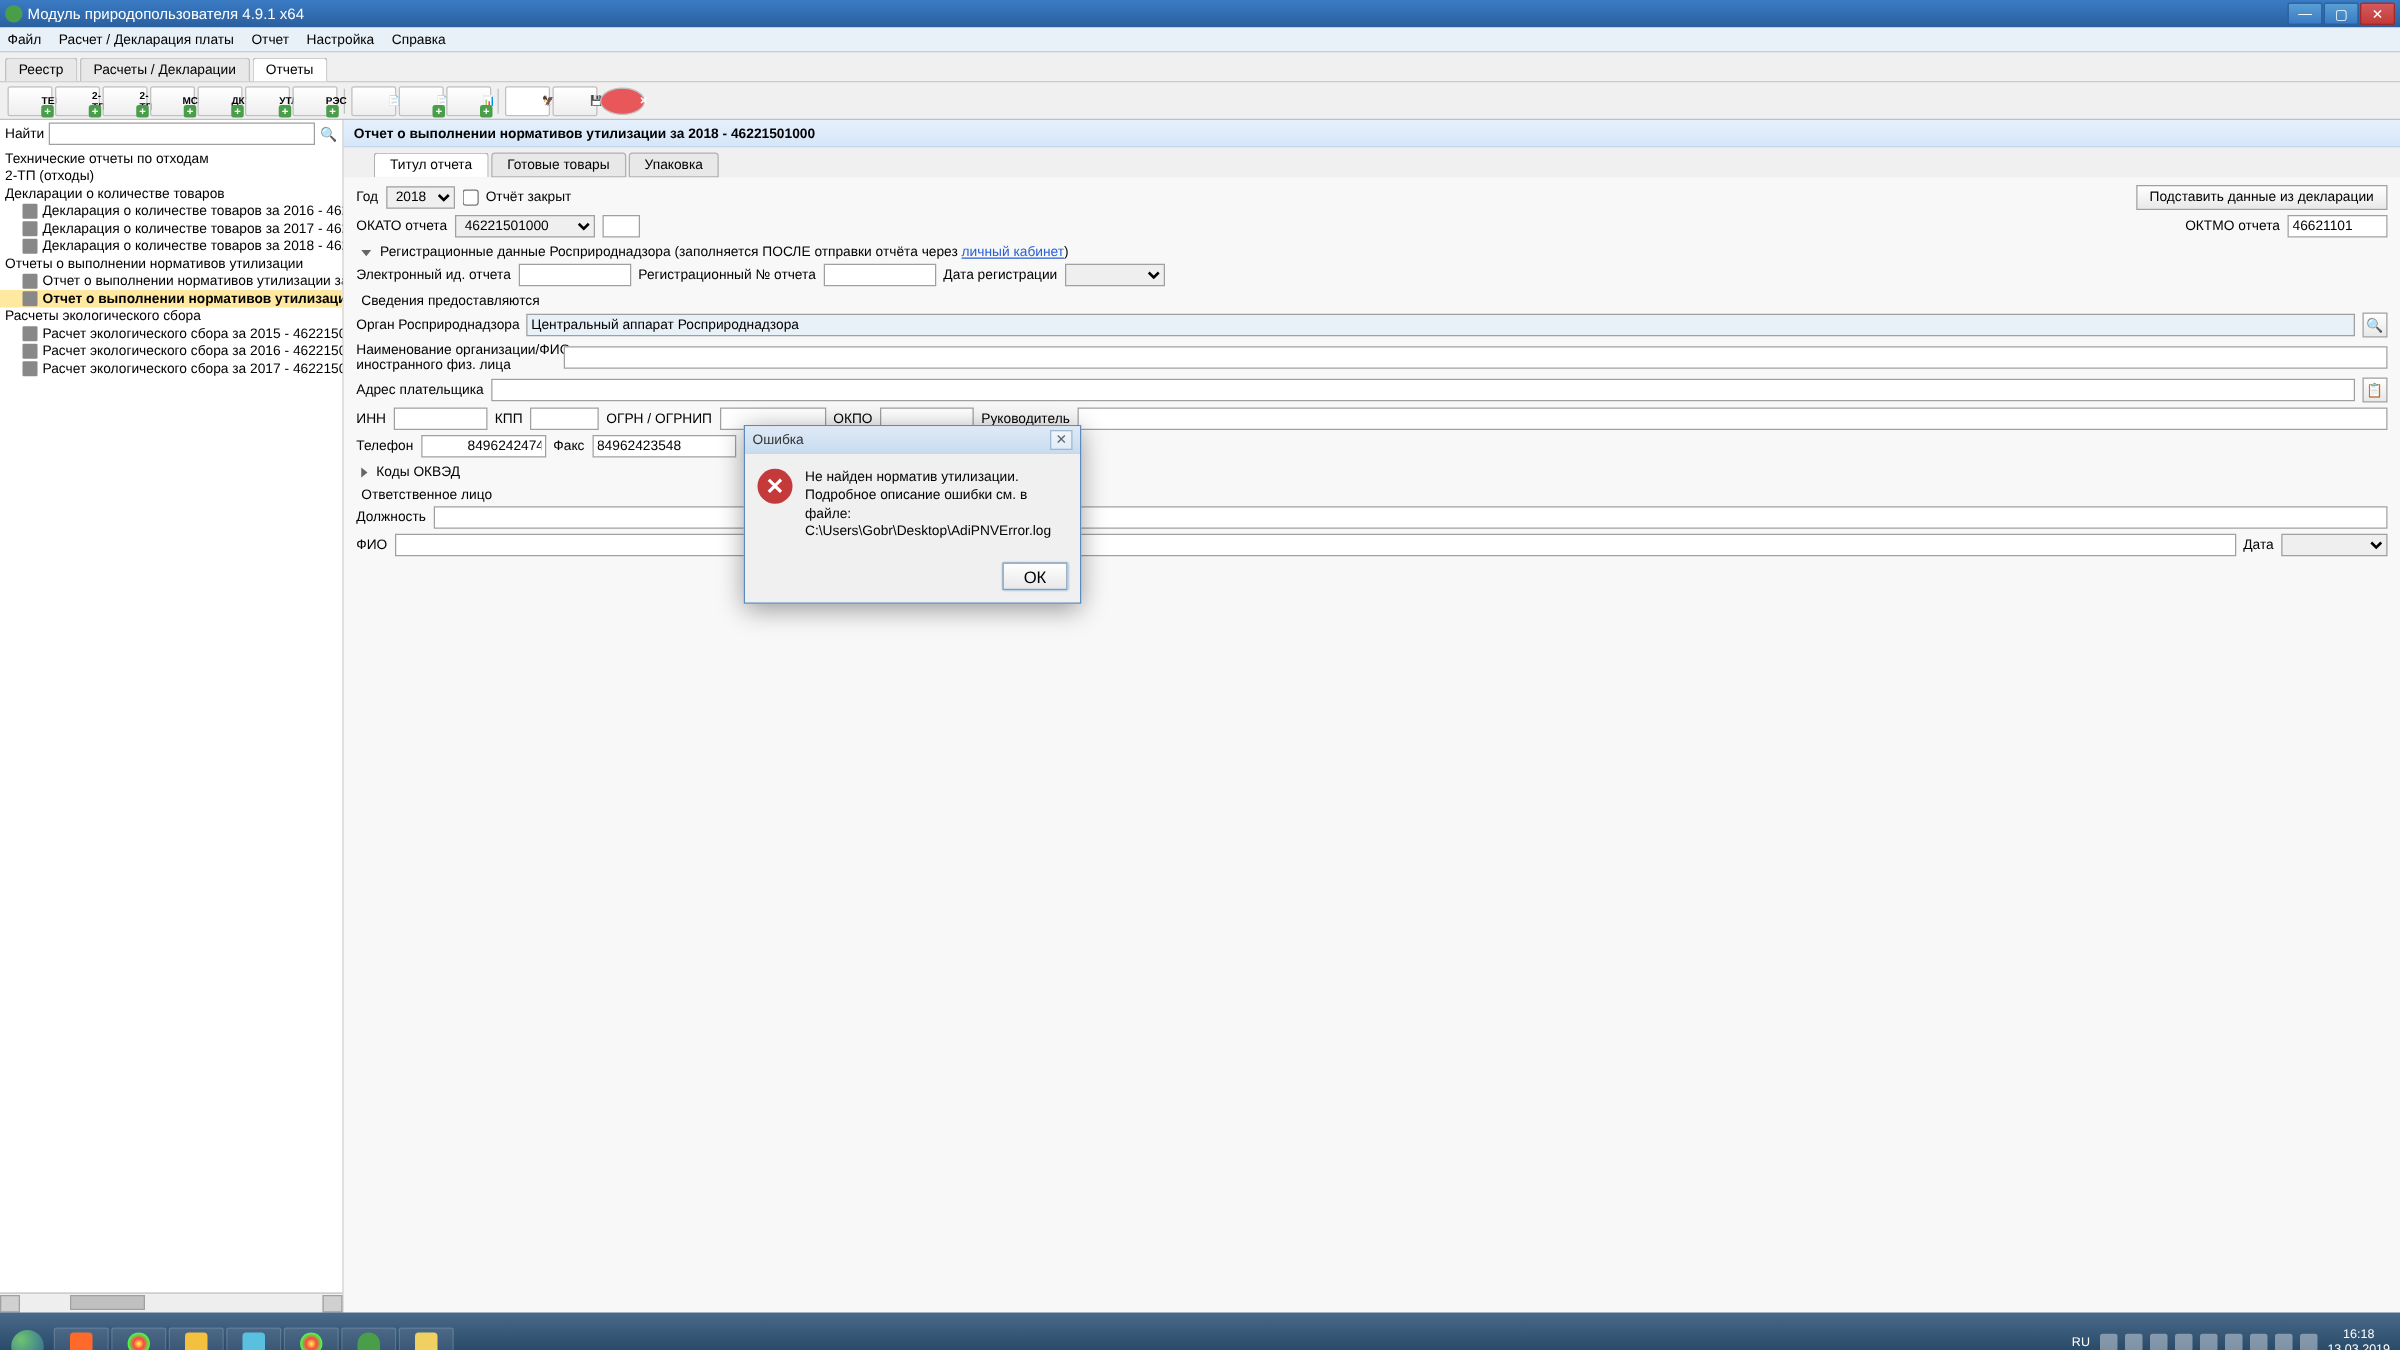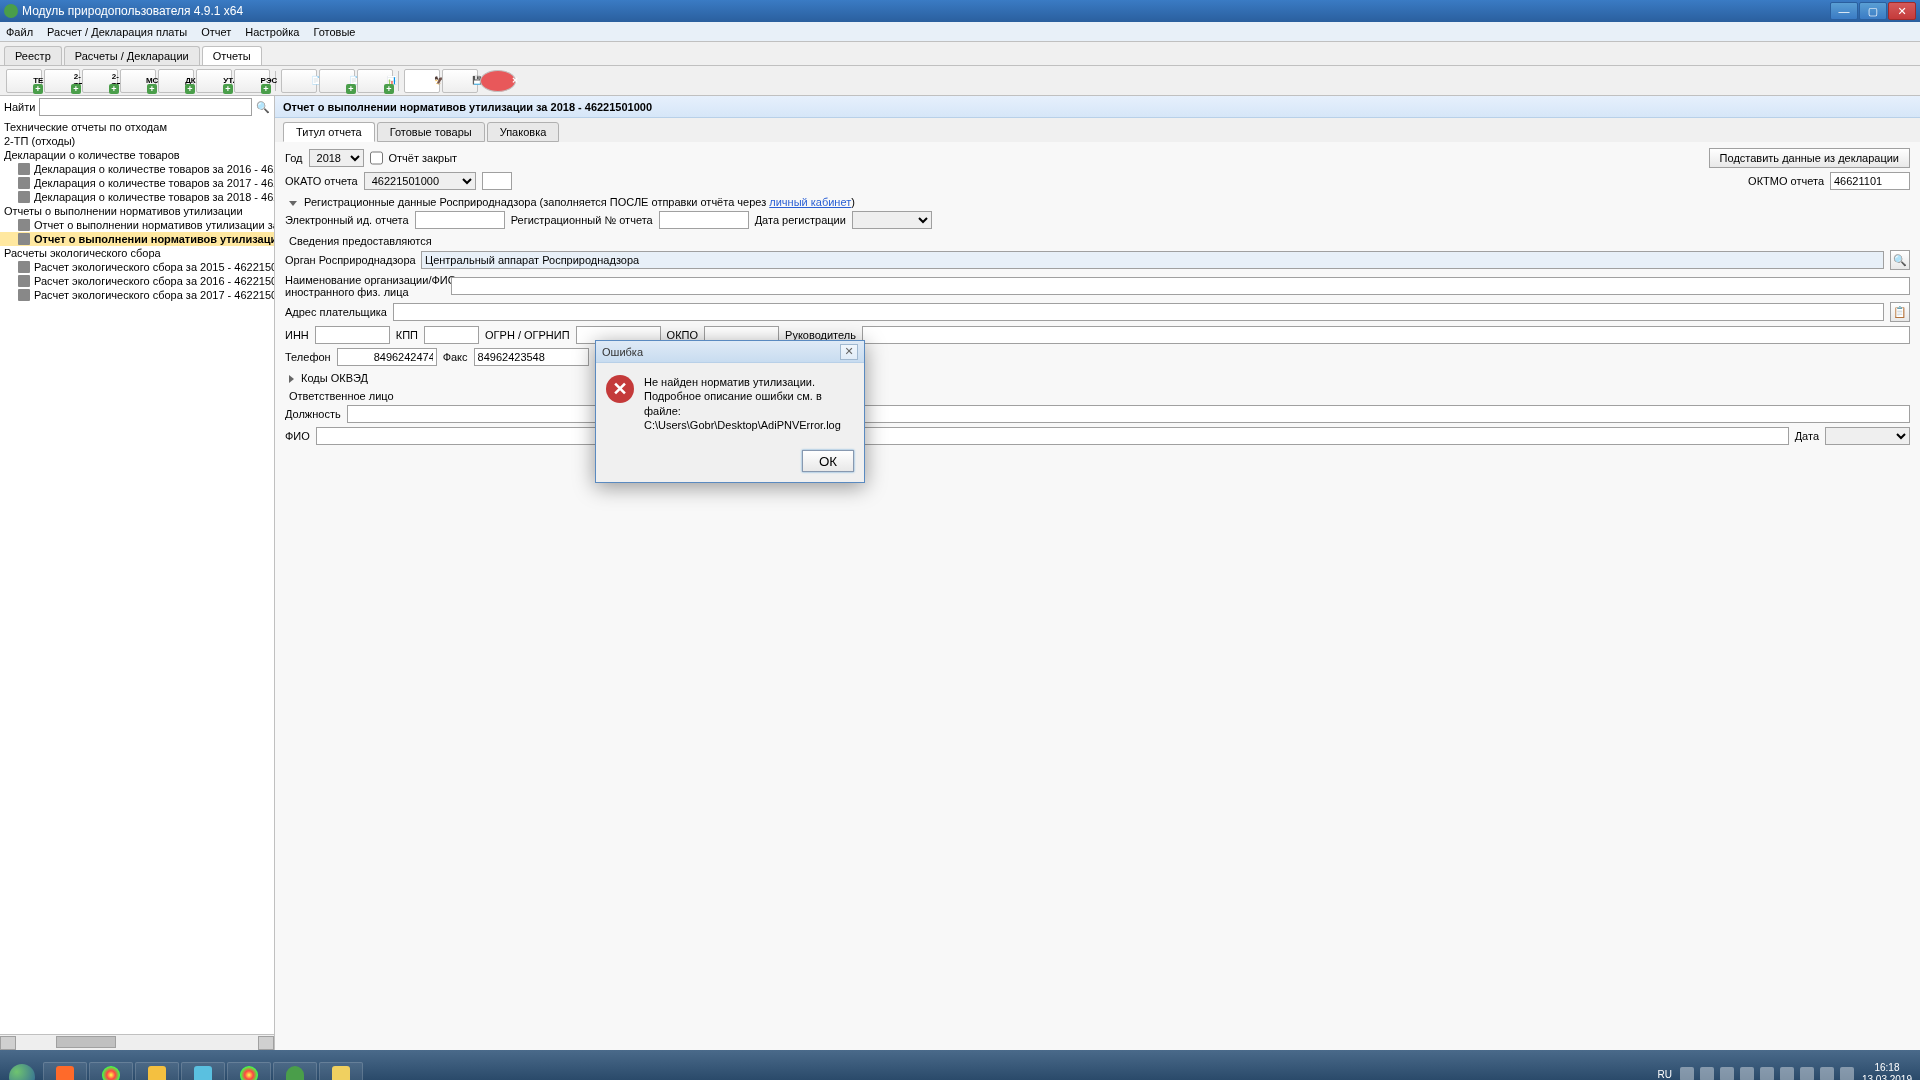--- a/index.html
+++ b/index.html
@@ -45,21 +45,21 @@
   .tree-icon { width: 12px; height: 12px; background: #888; border-radius: 1px; flex-shrink: 0; }
   .tree-scroll { height: 16px; background: #f0f0f0; display: flex; align-items: center; border-top: 1px solid #c0c0c0; }
   .tree-scroll .arrow { width: 16px; height: 14px; background: #d0d0d0; border: 1px solid #a0a0a0; }
   .tree-scroll .track { flex: 1; height: 14px; background: #eee; }
   .tree-scroll .thumb { width: 60px; height: 12px; background: #c0c0c0; margin-left: 40px; border: 1px solid #a0a0a0; }
   
   
   .content { flex: 1; display: flex; flex-direction: column; background: #f4f4f4; }
   .content-header { height: 22px; display: flex; align-items: center; padding: 0 8px; font-weight: bold; background: linear-gradient(#e6f0fc,#d6e6f8); border-bottom: 1px solid #b8d0e8; }
   
-  .inner-tabs { height: 24px; display: flex; align-items: flex-end; padding: 2px 8px 0; background: #f0f0f0; }
+  .inner-tabs { height: 24px; display: flex; align-items: flex-end; padding: 2px 24px 0; background: #f0f0f0; }
   .inner-tab { padding: 3px 12px; border: 1px solid #b0b0b0; background: #e8e8e8; border-radius: 3px 3px 0 0; margin-right: 2px; cursor: pointer; }
   .inner-tab.active { background: #fff; border-bottom-color: #fff; }
   
   .form-body { padding: 6px 10px; background: #f8f8f8; flex: 1; }
   .form-row { display: flex; align-items: center; margin-bottom: 4px; gap: 6px; }
   .form-row label { white-space: nowrap; }
   .form-row input, .form-row select { height: 18px; border: 1px solid #a0a0a0; padding: 0 3px; font-size: 11px; font-family: inherit; }
   .form-row input:disabled, .form-row select:disabled { background: #f0f0f0; }
   .checkbox { width: 13px; height: 13px; }
   .btn { height: 20px; border: 1px solid #a0a0a0; background: linear-gradient(#fff,#e8e8e8); padding: 0 10px; cursor: pointer; font-size: 11px; }
@@ -110,21 +110,21 @@
     <div class="titlebar-btn">▢</div>
     <div class="titlebar-btn close">✕</div>
   </div>
 </div>
 
 <div class="menubar">
   <span>Файл</span>
   <span>Расчет / Декларация платы</span>
   <span>Отчет</span>
   <span>Настройка</span>
-  <span>Готовые</span>
+  <span>Справка</span>
 </div>
 
 <div class="toptabs">
   <div class="toptab">Реестр</div>
   <div class="toptab">Расчеты / Декларации</div>
   <div class="toptab active">Отчеты</div>
 </div>
 
 <div class="toolbar">
   <div class="tb-btn">

